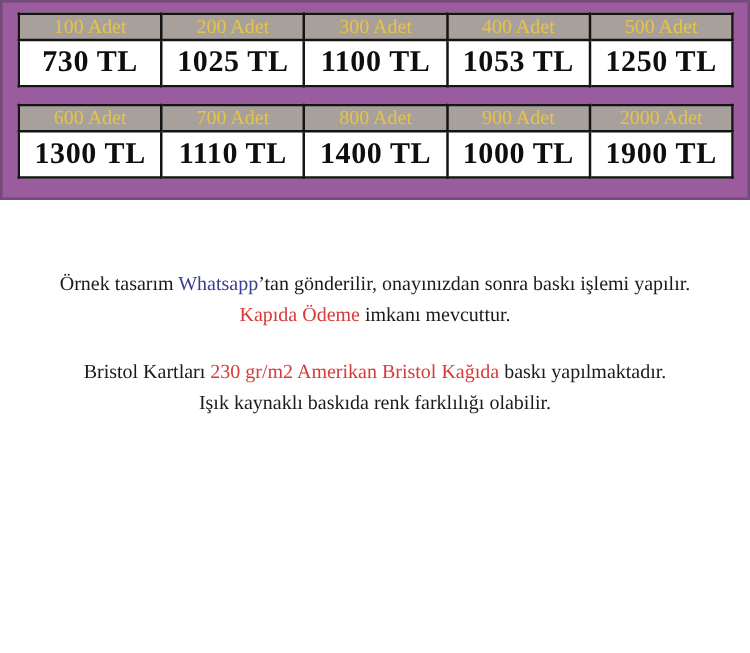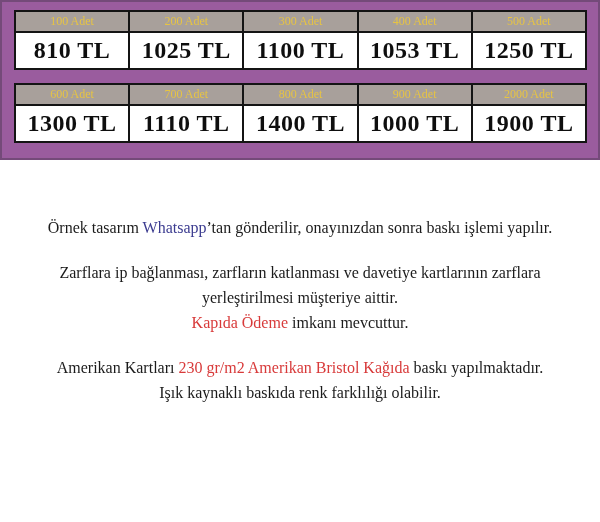--- a/index.html
+++ b/index.html
@@ -38,21 +38,21 @@
   .price-table th,
   .price-table td{
     border:2px solid #141414;
     text-align:center;
     vertical-align:middle;
   }
   .price-table th{
     background:var(--header-gray);
     color:var(--header-yellow);
     font-weight:normal;
-    font-size:12px;
+    font-size:16px;
     height:21px;
   }
   .price-table td{
     background:#ffffff;
     color:#0e0e0e;
     font-weight:bold;
     font-size:24px;
     height:37px;
     letter-spacing:0.5px;
   }
@@ -81,21 +81,21 @@
   <table class="price-table">
     <tbody>
         <tr>
       <th>100 Adet</th>
       <th>200 Adet</th>
       <th>300 Adet</th>
       <th>400 Adet</th>
       <th>500 Adet</th>
     </tr>
     <tr>
-      <td>810 TL</td>
+      <td>730 TL</td>
       <td>1025 TL</td>
       <td>1100 TL</td>
       <td>1053 TL</td>
       <td>1250 TL</td>
     </tr>
   </tbody>
     </table>
 
   <table class="price-table">
     <tbody>
@@ -115,25 +115,21 @@
     </tr>
   </tbody>
     </table>
 </div>
 
 <div class="notes">
 
   <p class="note nowrap p1"><span>Örnek tasarım </span><span class="blue">Whatsapp</span><span>’tan gönderilir, onayınızdan sonra baskı işlemi yapılır.</span></p>
 
 
-  <p class="note p3">
-    <span class="line nowrap">Zarflara ip bağlanması, zarfların katlanması ve davetiye kartlarının zarflara</span>
-    <span class="line">yerleştirilmesi müşteriye aittir.</span>
-  </p>
 
   <p class="note nowrap p4"><span class="red">Kapıda Ödeme</span><span> imkanı mevcuttur.</span></p>
 
   <p class="note p5">
-    <span class="line nowrap"><span>Amerikan Kartları </span><span class="red">230 gr/m2 Amerikan Bristol Kağıda</span><span> baskı yapılmaktadır.</span></span>
+    <span class="line nowrap"><span>Bristol Kartları </span><span class="red">230 gr/m2 Amerikan Bristol Kağıda</span><span> baskı yapılmaktadır.</span></span>
     <span class="line">Işık kaynaklı baskıda renk farklılığı olabilir.</span>
   </p>
 
 </div>
 
 </body></html>

